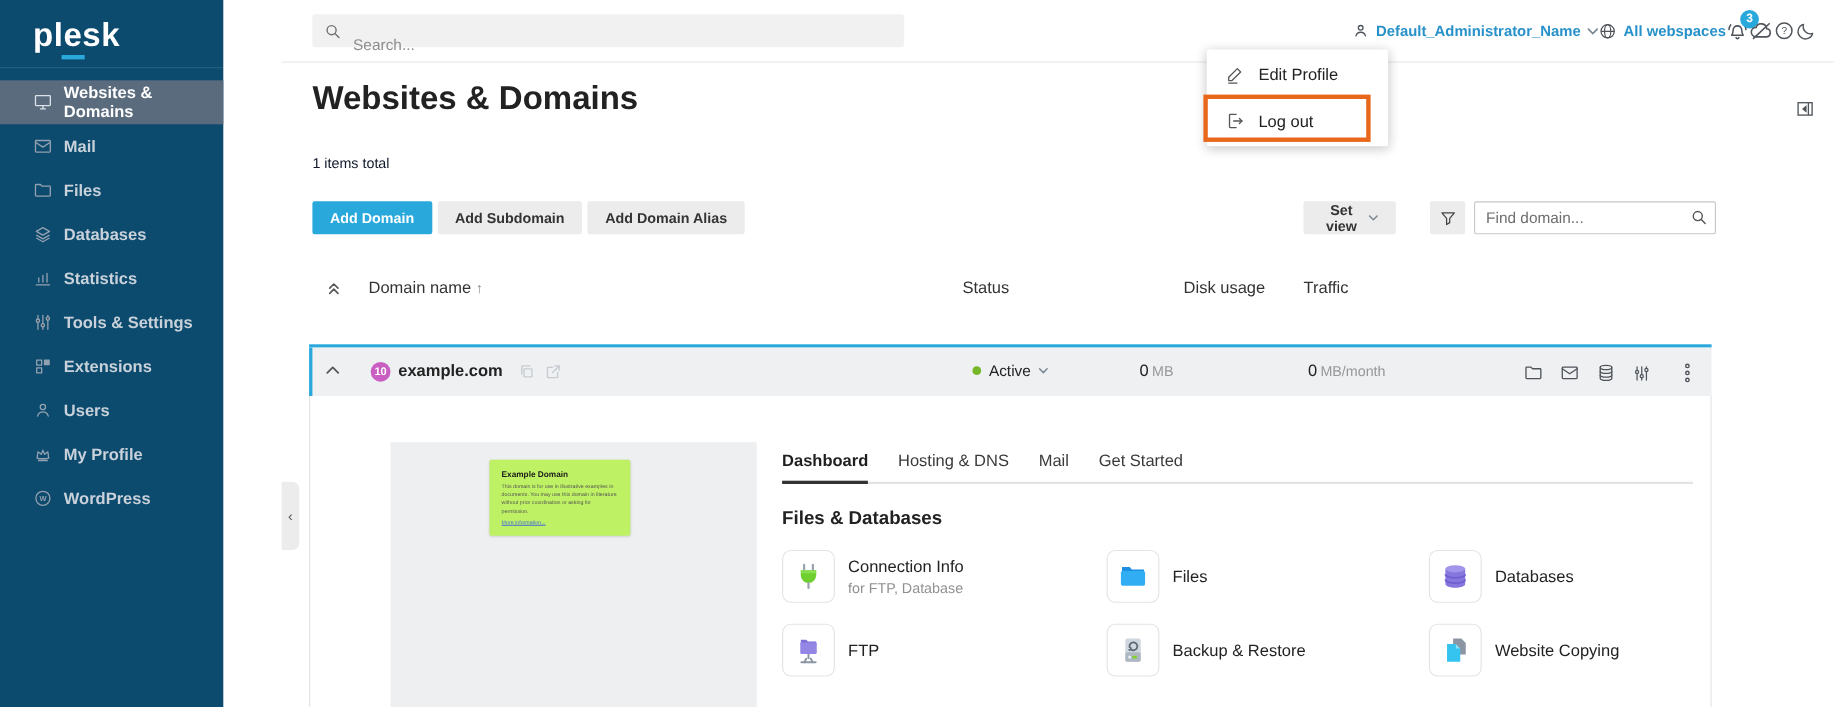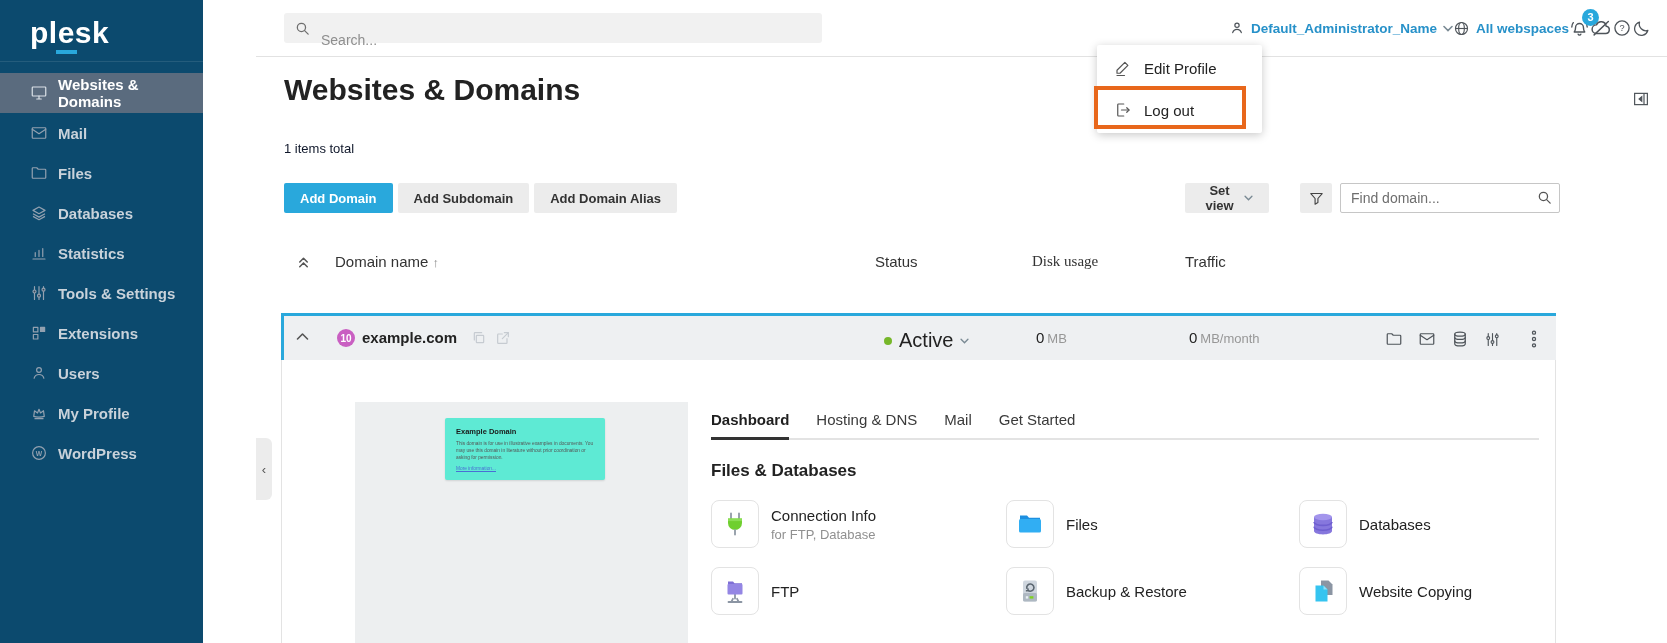--- a/index.html
+++ b/index.html
@@ -66,47 +66,47 @@
                    padding:0 30px 0 10px;font-size:14px;font-family:"Liberation Sans",sans-serif;color:#333;outline:none;}
   .find-wrap input::placeholder{color:#6e6e6e;}
   .find-mag{position:absolute;right:7px;top:6px;color:#555;cursor:pointer;}
 
   
   .table-head{position:absolute;left:0;right:0;top:196px;height:26px;font-size:15px;color:#333;}
   .th{position:absolute;top:0;}
   .collapse-all{left:40px;top:1px;color:#555;cursor:pointer;}
   .th-domain{left:79px;}
   .th-status{left:619px;}
-  .th-disk{left:776px;font-family:Liberation Serif, serif;}
+  .th-disk{left:820px;}
   .th-traffic{left:929px;}
   .sort-arrow{color:#8a8a8a;font-size:13px;margin-left:4px;}
 
   .domain-group{position:absolute;left:25px;top:256px;width:1275px;bottom:0;box-sizing:border-box;
                 border-top:3px solid #29a8dc;}
   .domain-row{position:relative;height:44px;background:#eef0f2;border-left:3px solid #29a8dc;box-sizing:border-box;}
   .row-toggle{position:absolute;left:12px;top:16px;color:#555;cursor:pointer;}
   .row-badge{position:absolute;left:53px;top:13px;width:18px;height:18px;border-radius:50%;background:#c95fc2;
              color:#fff;font-size:10px;font-weight:bold;display:flex;align-items:center;justify-content:center;}
   .row-name{position:absolute;left:78px;top:13px;font-size:15px;font-weight:bold;color:#222;cursor:pointer;}
   .ghost-icons{position:absolute;left:187px;top:14px;display:flex;gap:8px;color:#c6cbd1;}
-  .row-status{position:absolute;left:600px;top:13px;display:flex;align-items:center;gap:7px;font-size:20px;color:#222;cursor:pointer;}
+  .row-status{position:absolute;left:600px;top:13px;display:flex;align-items:center;gap:7px;font-size:14px;color:#222;cursor:pointer;}
   .status-dot{width:8px;height:8px;border-radius:50%;background:#76b72a;}
   .row-metric{position:absolute;top:13px;font-size:15px;color:#222;}
   .metric-disk{left:752px;}
   .metric-traffic{left:905px;}
   .metric-unit{color:#979797;font-size:13px;margin-left:3px;}
   .row-icons{position:absolute;right:18px;top:13px;display:flex;align-items:center;gap:15px;color:#4e545a;}
   .row-icons .ricon{cursor:pointer;}
   .kebab{margin-left:14px;}
 
   
   .drawer{position:absolute;left:0;right:0;top:44px;bottom:0;background:#fff;
           border-left:1px solid #e3e3e3;border-right:1px solid #e3e3e3;box-sizing:border-box;}
   .preview{position:absolute;left:73px;top:42px;width:333px;bottom:0;background:#edeff0;cursor:pointer;}
-  .preview-card{position:absolute;left:90px;top:16px;width:160px;background:#5eead4;border-radius:2px;
+  .preview-card{position:absolute;left:90px;top:16px;width:128px;background:#bef264;border-radius:2px;
                 box-shadow:0 1px 2px rgba(0,0,0,.12);padding:9px 11px;box-sizing:border-box;}
   .pc-title{font-size:7.5px;font-weight:bold;color:#1a1a1a;}
   .pc-body{margin-top:4px;font-size:4.8px;line-height:1.5;color:#555;}
   .pc-link{margin-top:4px;font-size:4.8px;color:#4a6fd4;text-decoration:underline;}
 
   .detail{position:absolute;left:429px;top:14px;right:16px;}
   .tabs{display:flex;border-bottom:2px solid #e3e3e3;}
   .tab{padding:0 0 9px;margin-right:27px;font-size:15px;color:#3a3a3a;cursor:pointer;
        border-bottom:3px solid transparent;margin-bottom:-2px;margin-top:37px;}
   .tab.active{font-weight:bold;color:#1f1f1f;border-bottom-color:#333;}

